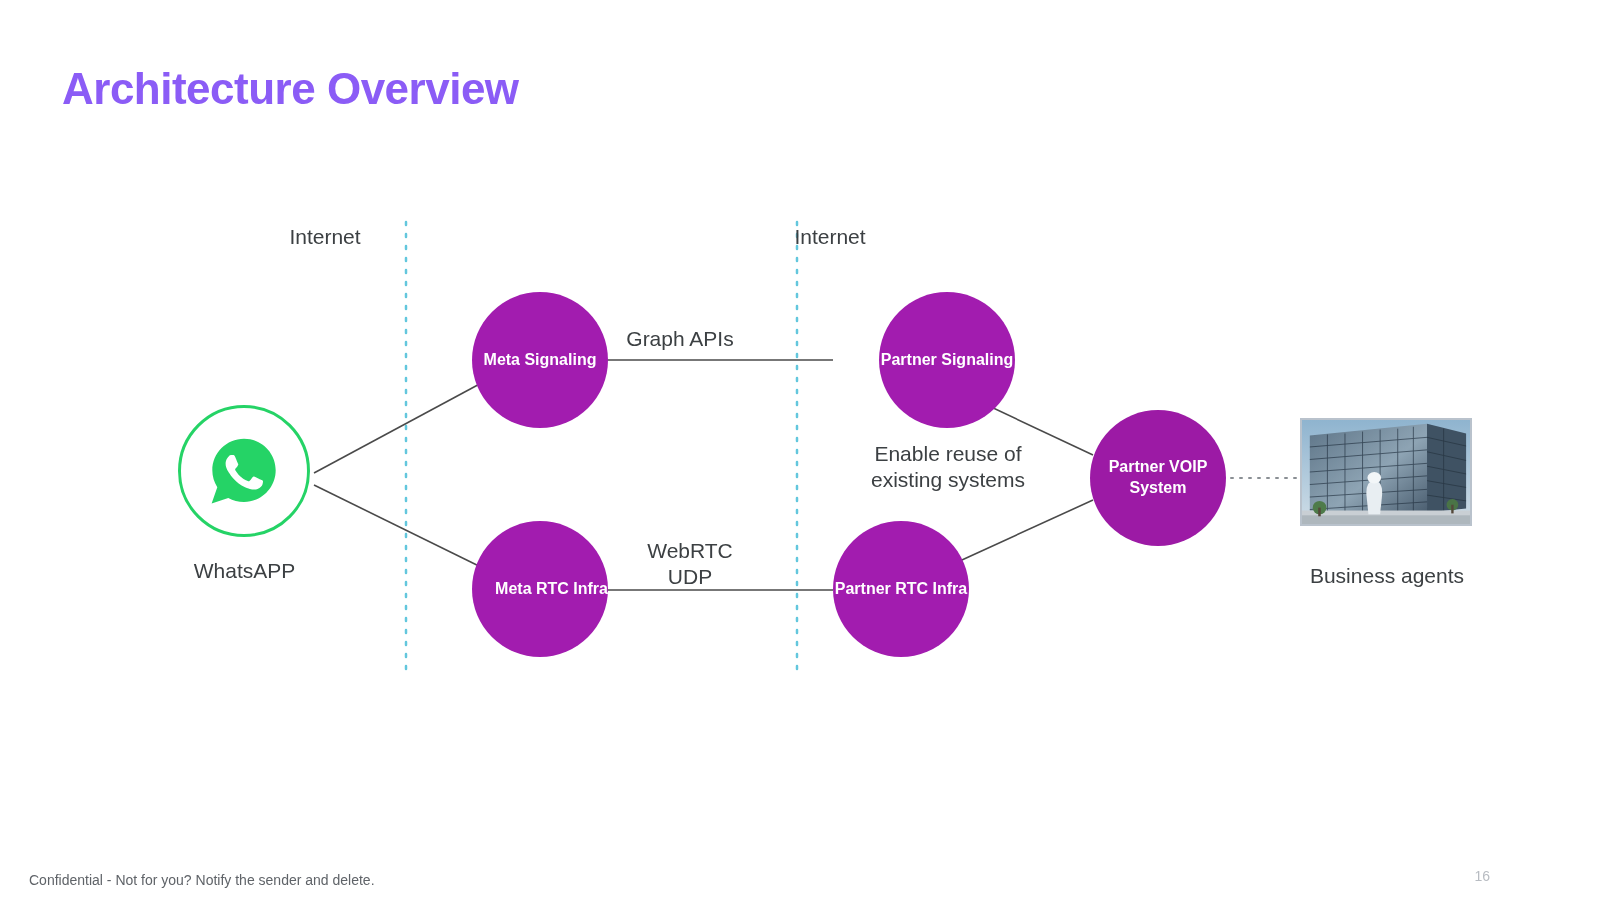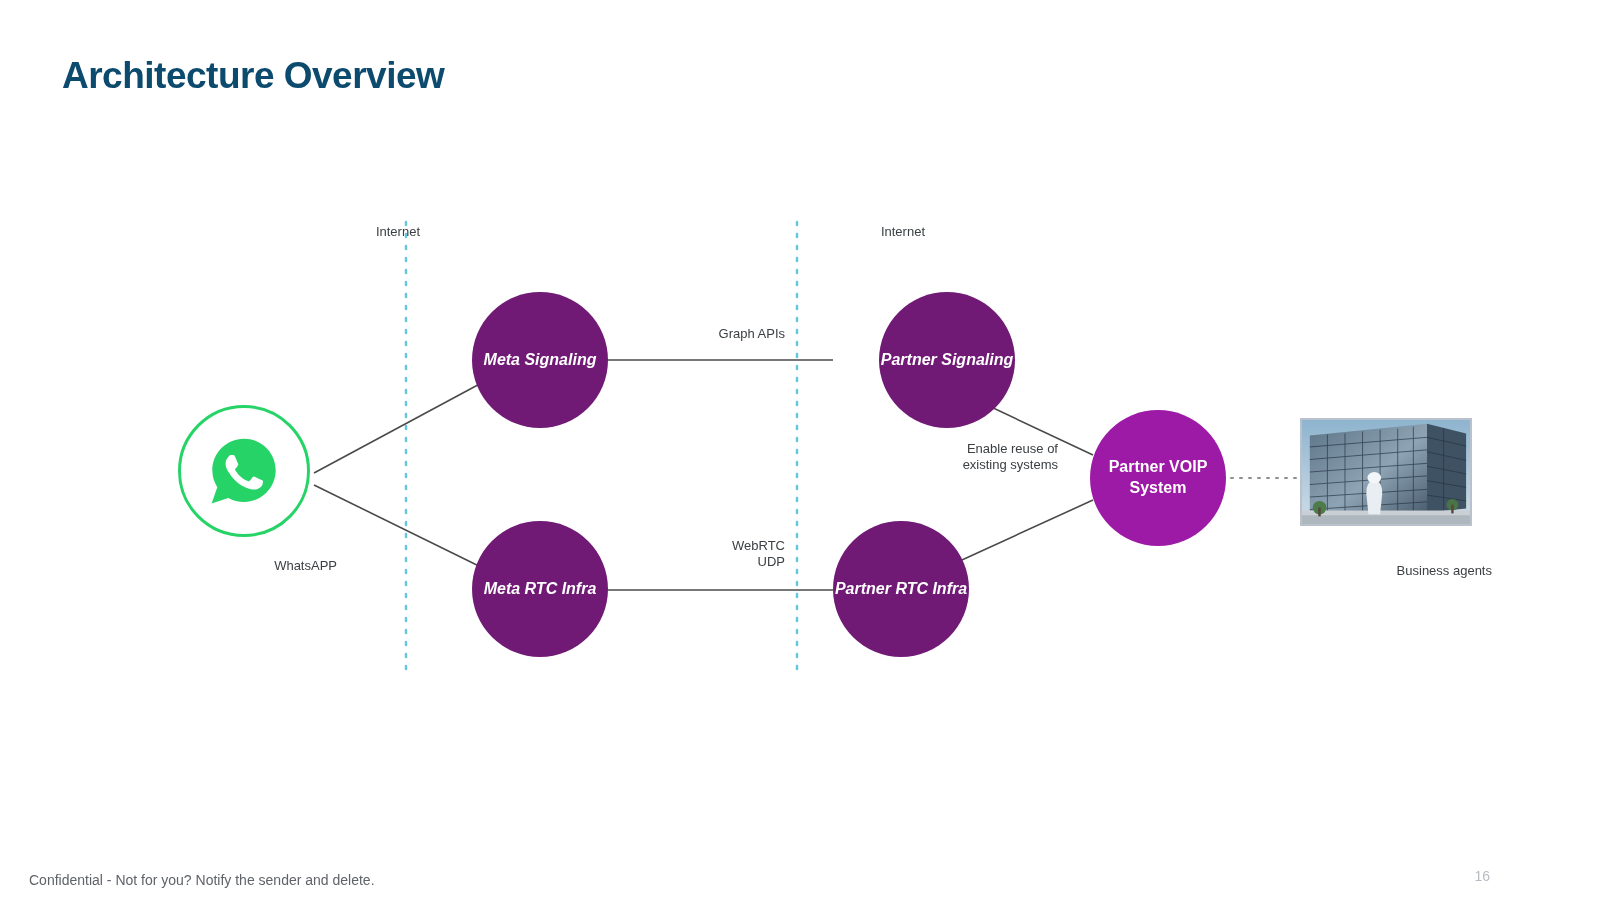--- a/index.html
+++ b/index.html
@@ -12,24 +12,24 @@
     height: 900px;
     position: relative;
     font-family: "Liberation Sans", sans-serif;
     overflow: hidden;
   }
 
   
   #slide-title {
     position: absolute;
     left: 62px;
-    top: 55px;
-    font-size: 37px;
+    top: 64px;
+    font-size: 44px;
     font-weight: bold;
-    color: #0c4a6e;
+    color: #8b5cf6;
     letter-spacing: -0.5px;
   }
 
   
   #diagram {
     position: absolute;
     left: 0;
     top: 0;
     width: 1600px;
     height: 900px;
@@ -49,21 +49,21 @@
     display: flex;
     align-items: center;
     justify-content: center;
     text-align: center;
     color: #ffffff;
     font-weight: bold;
     font-size: 16px;
     line-height: 1.3;
     box-sizing: border-box;
   }
-  .node.blue { background: #701a75; font-style: italic; }
+  .node.blue { background: #a21caf; }
   .node.purple { background: #9c1aa5; }
 
   
   #node-whatsapp {
     position: absolute;
     left: 178px;
     top: 405px;
     width: 132px;
     height: 132px;
     border-radius: 50%;
@@ -90,22 +90,22 @@
     box-sizing: border-box;
     overflow: hidden;
     background: #5c7387;
   }
   .office-art { display: block; width: 100%; height: 100%; }
 
   
   .label {
     position: absolute;
     color: #3c4043;
-    font-size: 13px;
-    text-align: right;
+    font-size: 21px;
+    text-align: center;
     line-height: 1.25;
     white-space: pre-line;
   }
 
   #label-internet-1 { left: 230px; top: 224px; width: 190px; }
   #label-internet-2 { left: 735px; top: 224px; width: 190px; }
   #label-whatsapp   { left: 152px; top: 558px; width: 185px; }
   #label-graph-apis { left: 575px; top: 326px; width: 210px; }
   #label-webrtc-udp { left: 595px; top: 538px; width: 190px; }
   #label-enable     { left: 838px; top: 441px; width: 220px; }
@@ -161,21 +161,21 @@
       <path fill="#25d366" d="M32 4C16.9 4 4.6 16.3 4.6 31.4c0 5.4 1.6 10.4 4.3 14.7L4 60l14.4-4.7c4.1 2.3 8.7 3.5 13.6 3.5 15.1 0 27.4-12.3 27.4-27.4S47.1 4 32 4z"></path>
       <path fill="#ffffff" d="M24.3 19.6c-.6-1.3-1.2-1.3-1.8-1.4h-1.5c-.5 0-1.4.2-2.1 1-.7.8-2.8 2.7-2.8 6.6s2.8 7.6 3.2 8.2c.4.5 5.5 8.8 13.6 12 6.7 2.6 8.1 2.1 9.5 2 1.5-.1 4.7-1.9 5.4-3.8.7-1.9.7-3.5.5-3.8-.2-.3-.8-.5-1.6-.9-.8-.4-4.7-2.3-5.5-2.6-.7-.3-1.2-.4-1.8.4-.5.8-2 2.6-2.5 3.1-.5.5-.9.6-1.7.2-.8-.4-3.3-1.2-6.3-3.9-2.3-2.1-3.9-4.6-4.4-5.4-.4-.8 0-1.2.4-1.6.4-.4.8-.9 1.2-1.4.4-.5.5-.8.8-1.4.3-.5.1-1-.1-1.4-.2-.4-1.8-4.4-2.5-5.9z"></path>
     </svg>
   </div>
 
   <div class="node blue" style="left:472px; top:292px; width:136px; height:136px;">
     <span>Meta
 Signaling</span>
   </div>
 
-  <div class="node blue" style="left:472px; top:521px; width:136px; height:136px;">
+  <div class="node blue" style="left:472px; top:521px; width:136px; height:136px;justify-content:flex-end;">
     <span>Meta RTC
 Infra</span>
   </div>
 
   <div class="node blue" style="left:833px; top:292px; width:136px; height:136px;margin-left:46px;">
     <span>Partner
 Signaling</span>
   </div>
 
   <div class="node blue" style="left:833px; top:521px; width:136px; height:136px;">

